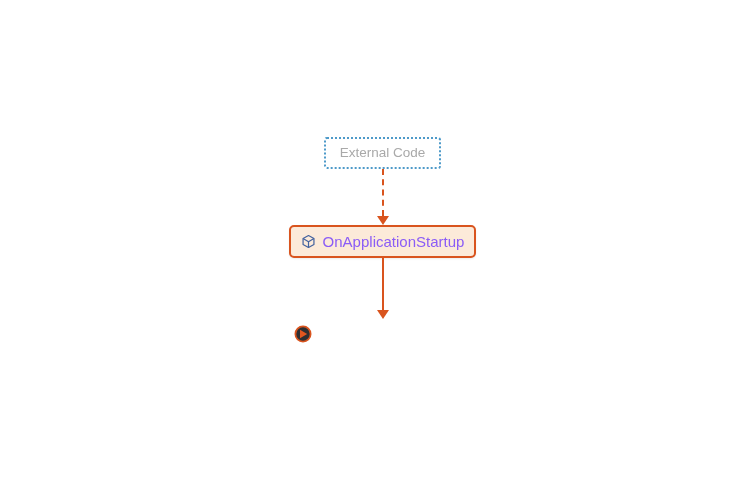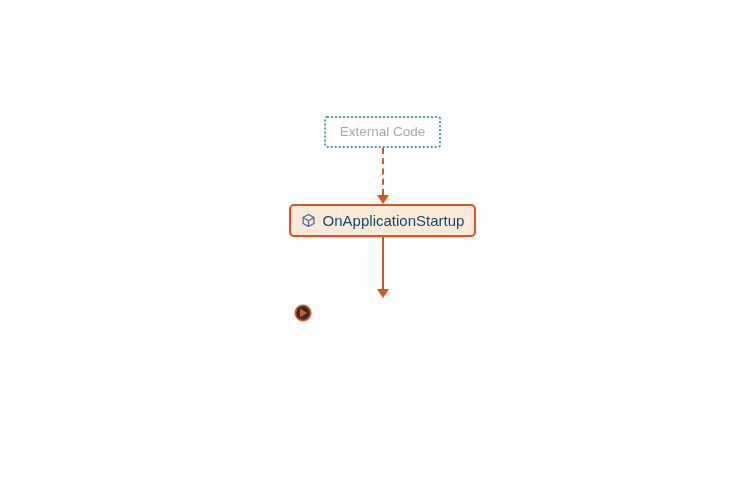--- a/index.html
+++ b/index.html
@@ -7,20 +7,21 @@
     padding: 0;
     background: #ffffff;
     font-family: "Liberation Sans", sans-serif;
   }
   .canvas {
     position: relative;
     width: 753px;
     height: 386px;
     background: #ffffff;
     overflow: hidden;
+    margin-top: 21px;
   }
   .node {
     position: absolute;
     box-sizing: border-box;
     display: flex;
     align-items: center;
     justify-content: center;
     gap: 7px;
     white-space: nowrap;
   }
@@ -32,21 +33,21 @@
     border: 2px dotted #4e9ac9;
     border-radius: 3px;
     background: #ffffff;
     color: #a9a9a9;
     font-size: 13.5px;
   }
   .node-method {
     border: 2px solid #d9541e;
     border-radius: 5px;
     background: #fcead9;
-    color: #0c4a6e;
+    color: #8b5cf6;
     font-size: 15px;
     box-shadow: 0 1px 2px rgba(0,0,0,0.08);
   }
   .node-startup {
     left: 289px;
     top: 204px;
     width: 187px;
     height: 33px;
   }
   .node-mainwindow {

